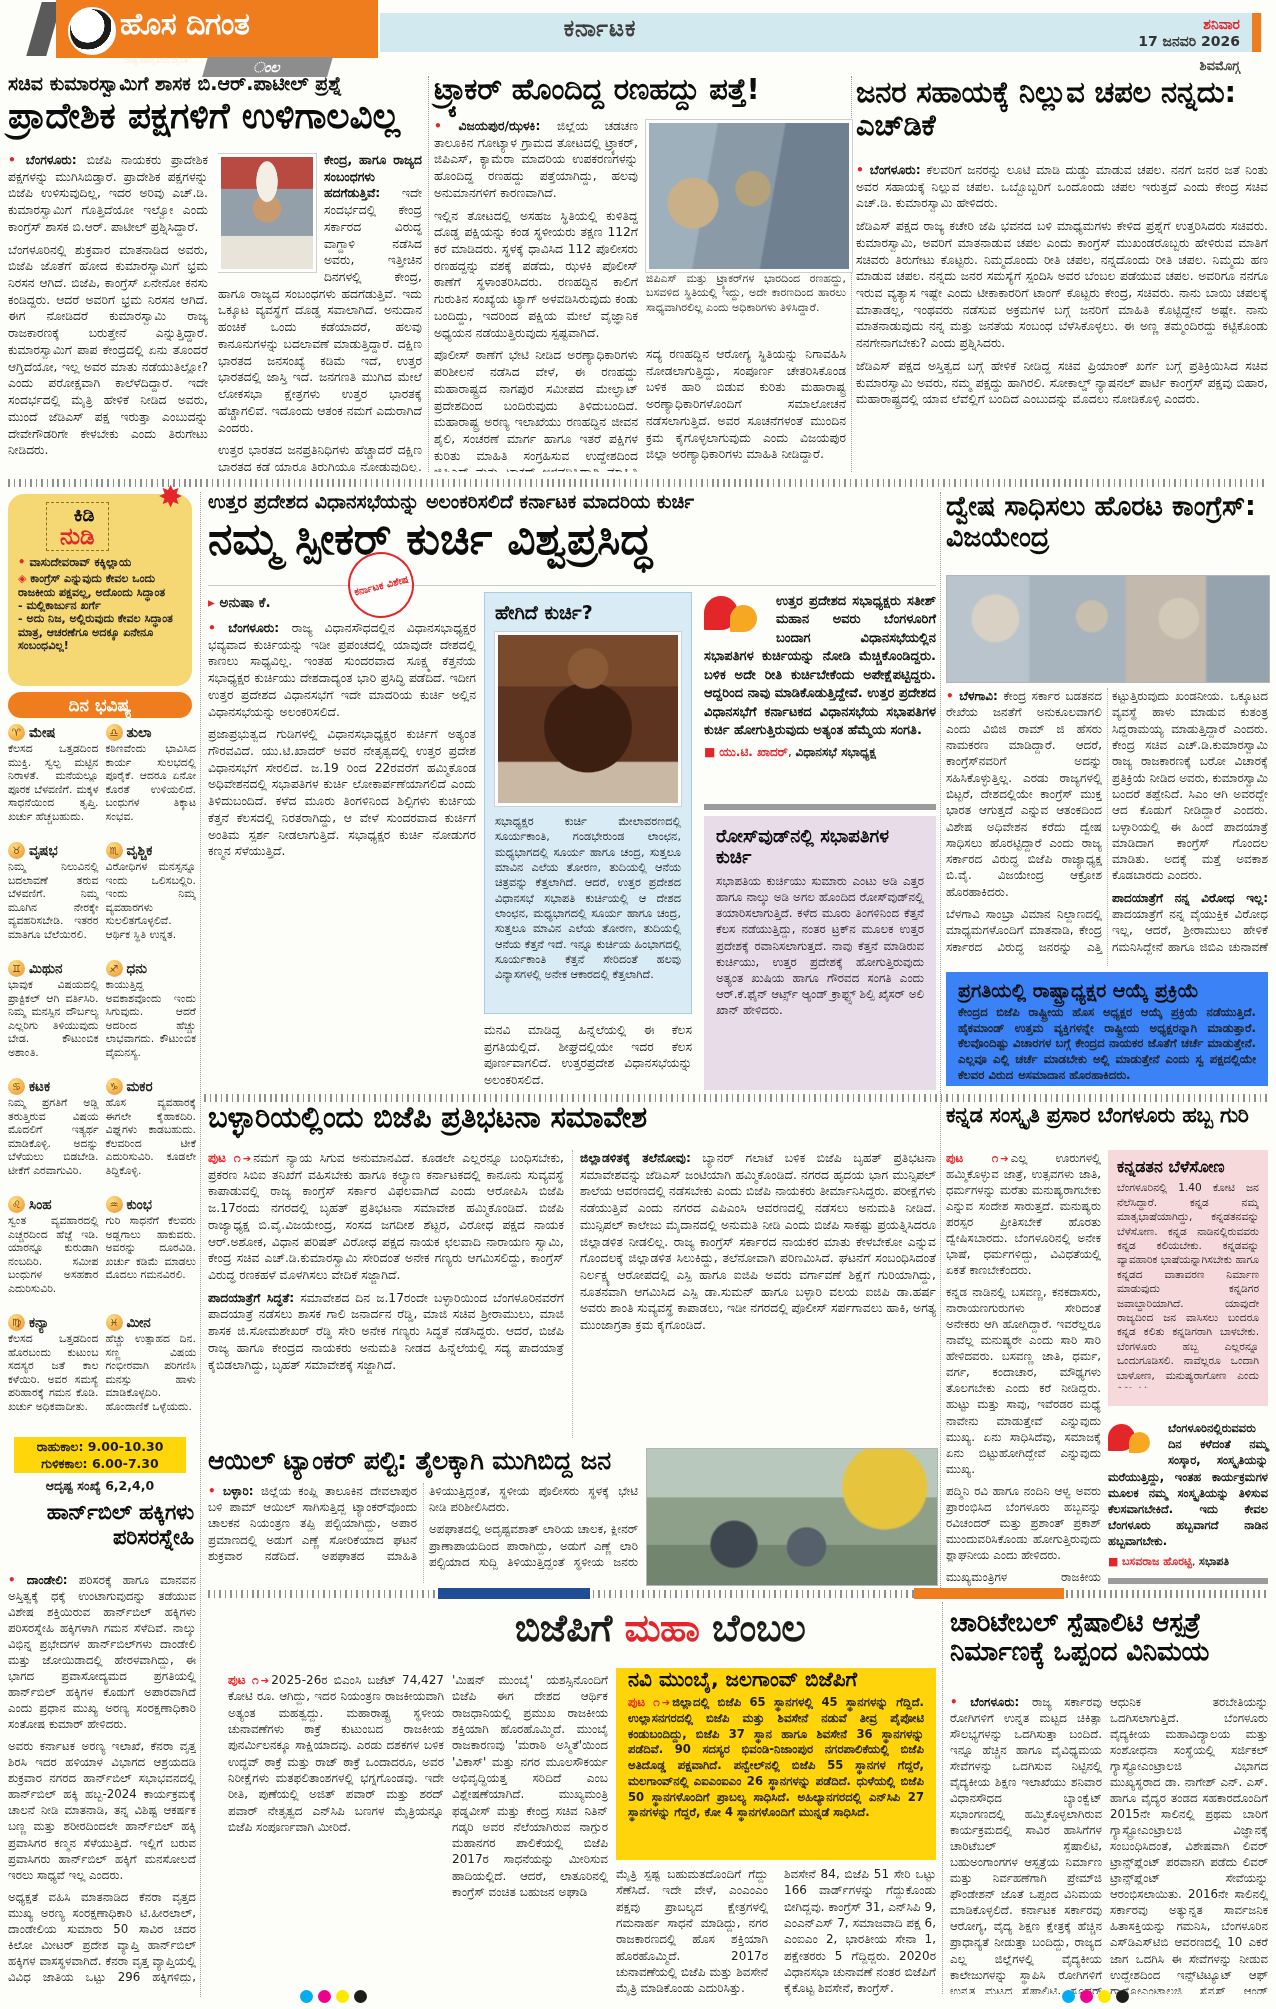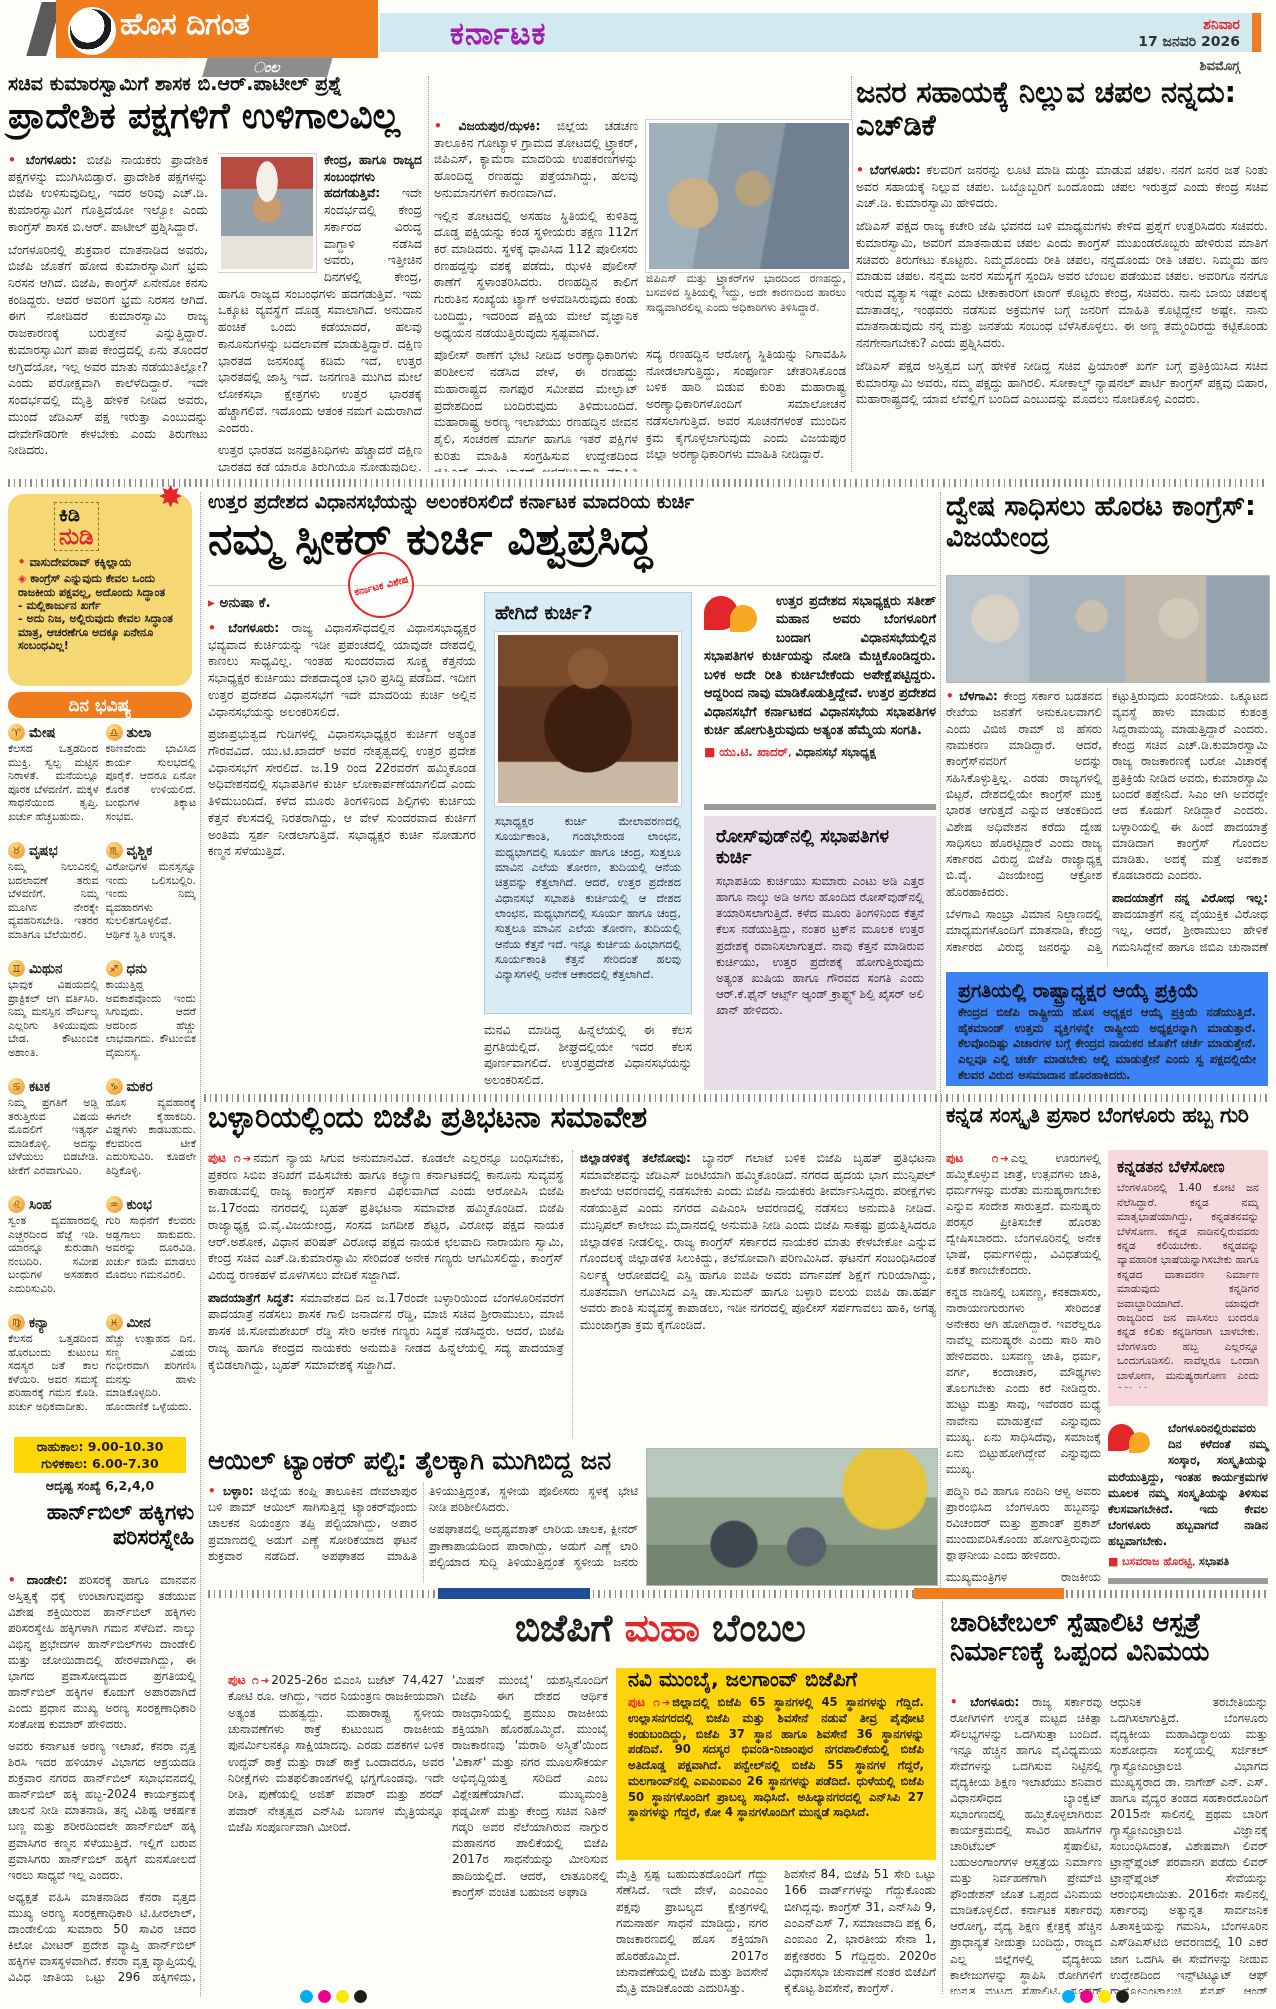--- a/index.html
+++ b/index.html
@@ -49,21 +49,21 @@
   <div class="abs" style="left:34px;top:2px;width:20px;height:54px;background:#5a5a5a;transform:skewX(-16deg);"></div>
   <div class="abs" style="left:56px;top:0;width:322px;height:58px;background:#f07d1d;">
     <span class="abs" style="left:12px;top:7px;width:44px;height:44px;border-radius:50%;background:radial-gradient(circle at 40% 38%,#fff 0 44%,#1c1c1c 45% 62%,#fff 63%);border:2px solid #fff;"></span>
     <span class="abs" style="left:64px;top:6px;font-size:30px;font-weight:800;color:#fff;letter-spacing:-0.5px;">ಹೊಸ ದಿಗಂತ</span>
     <span class="abs" style="left:68px;top:43px;font-size:8.5px;color:#ffe9d4;margin-top:12px;">ರಾಷ್ಟ್ರ ಜಾಗೃತಿಯ ದೈನಿಕ</span>
   </div>
   <div class="abs" style="left:205px;top:57px;width:125px;height:20px;background:#8d8d8d;transform:skewX(-16deg);color:#fff;font-weight:800;font-size:14px;text-align:center;line-height:20px;">
     <span>ಂಲ</span>
   </div>
   <div class="abs" style="left:380px;top:13px;width:882px;height:39px;background:#d2e9f0;"></div>
-  <div class="abs" style="left:450px;top:15px;width:300px;font-size:31px;font-weight:800;color:#a21caf;letter-spacing:1px;">ಕರ್ನಾಟಕ</div>
+  <div class="abs" style="left:450px;top:15px;width:300px;text-align:center;font-size:23px;font-weight:800;color:#404040;letter-spacing:1px;">ಕರ್ನಾಟಕ</div>
   <div class="abs" style="left:1000px;top:16px;width:240px;text-align:right;font-size:14px;font-weight:800;color:#e3262a;padding-right:22px;">ಶನಿವಾರ</div>
   <div class="abs" style="left:1000px;top:33px;width:240px;text-align:right;font-size:14px;font-weight:700;color:#333;padding-right:16px;">17 ಜನವರಿ 2026</div>
   <div class="abs" style="left:1252px;top:13px;width:9px;height:39px;background:#f07d1d;"></div>
   <div class="abs" style="left:1000px;top:58px;width:240px;text-align:right;font-size:13px;font-weight:700;color:#444;padding-right:60px;">ಶಿವಮೊಗ್ಗ</div>
 
   <div class="vrule" style="left:428px;top:76px;height:396px;"></div>
   <div class="vrule" style="left:851px;top:76px;height:396px;"></div>
 
   <div class="abs kick" style="left:8px;top:72px;width:414px;font-size:19px;">ಸಚಿವ ಕುಮಾರಸ್ವಾಮಿಗೆ ಶಾಸಕ ಬಿ.ಆರ್.ಪಾಟೀಲ್ ಪ್ರಶ್ನೆ</div>
   <div class="abs hl" style="left:8px;top:97px;width:414px;font-size:36px;">ಪ್ರಾದೇಶಿಕ ಪಕ್ಷಗಳಿಗೆ ಉಳಿಗಾಲವಿಲ್ಲ</div>
@@ -74,20 +74,21 @@
   <div class="abs jbody" style="left:218px;top:152px;width:204px;height:320px;">
     <div class="pframe" style="float:left;width:92px;height:112px;margin:2px 8px 4px 0;background:
            radial-gradient(ellipse at 50% 22%,#f3efe4 0 16%,transparent 17%),
            radial-gradient(circle at 50% 46%,#c89a6e 0 18%,transparent 19%),
            linear-gradient(180deg,#b94a42 0 28%,#93a0a9 29% 70%,#e8e4da 71%);"></div>
     <p><span class="sub">ಕೇಂದ್ರ, ಹಾಗೂ ರಾಜ್ಯದ ಸಂಬಂಧಗಳು ಹದಗೆಡುತ್ತಿವೆ:</span> <span>ಇದೇ ಸಂದರ್ಭದಲ್ಲಿ ಕೇಂದ್ರ ಸರ್ಕಾರದ ವಿರುದ್ಧ ವಾಗ್ದಾಳಿ ನಡೆಸಿದ ಅವರು, ಇತ್ತೀಚಿನ ದಿನಗಳಲ್ಲಿ ಕೇಂದ್ರ, ಹಾಗೂ ರಾಜ್ಯದ ಸಂಬಂಧಗಳು ಹದಗೆಡುತ್ತಿವೆ. ಇದು ಒಕ್ಕೂಟ ವ್ಯವಸ್ಥೆಗೆ ದೊಡ್ಡ ಸವಾಲಾಗಿದೆ. ಅನುದಾನ ಹಂಚಿಕೆ ಒಂದು ಕಡೆಯಾದರೆ, ಹಲವು ಕಾನೂನುಗಳನ್ನು ಬದಲಾವಣೆ ಮಾಡುತ್ತಿದ್ದಾರೆ. ದಕ್ಷಿಣ ಭಾರತದ ಜನಸಂಖ್ಯೆ ಕಡಿಮೆ ಇದೆ, ಉತ್ತರ ಭಾರತದಲ್ಲಿ ಜಾಸ್ತಿ ಇದೆ. ಜನಗಣತಿ ಮುಗಿದ ಮೇಲೆ ಲೋಕಸಭಾ ಕ್ಷೇತ್ರಗಳು ಉತ್ತರ ಭಾರತಕ್ಕೆ ಹೆಚ್ಚಾಗಲಿವೆ. ಇದೊಂದು ಆತಂಕ ನಮಗೆ ಎದುರಾಗಿದೆ ಎಂದರು.</span></p>
     <p>ಉತ್ತರ ಭಾರತದ ಜನಪ್ರತಿನಿಧಿಗಳು ಹೆಚ್ಚಾದರೆ ದಕ್ಷಿಣ ಭಾರತದ ಕಡೆ ಯಾರೂ ತಿರುಗಿಯೂ ನೋಡುವುದಿಲ್ಲ. ಇಲ್ಲಿಯ ವಿಚಾರಗಳಿಗೆ ಮನ್ನಣೆ ನೀಡುವುದಿಲ್ಲ. ರಾಜ್ಯ ಸರ್ಕಾರದ ಒಮ್ಮತ ಪಡೆದು ಕೇಂದ್ರ ಸರ್ಕಾರ ಈ ಬಗ್ಗೆ ನಿರ್ಧಾರ ಮಾಡಬೇಕು. ದಕ್ಷಿಣ ಭಾರತದ ತೆರಿಗೆ ಉತ್ತರ ಭಾರತದ ಪಾಲಾಗುತ್ತಿದೆ. ದಕ್ಷಿಣ ಭಾರತದ ರಾಜ್ಯಗಳು ಸುಭಿಕ್ಷವಾಗಿವೆ. ಮಹಾರಾಷ್ಟ್ರದಲ್ಲಿ ಹಣಕಾಸಿನ ಪರಿಸ್ಥಿತಿ ಭಯಾನಕವಾಗಿದೆ ಎಂದರು.</p>
 
   </div>
 
+  <div class="abs hl" style="left:434px;top:74px;width:414px;font-size:29px;">ಟ್ರ್ಯಾಕರ್ ಹೊಂದಿದ್ದ ರಣಹದ್ದು ಪತ್ತೆ!</div>
   <div class="abs jbody" style="left:434px;top:118px;width:204px;height:354px;">
     <p><span class="dl">ವಿಜಯಪುರ/ಝಳಕಿ</span><span>ಜಿಲ್ಲೆಯ ಚಡಚಣ ತಾಲೂಕಿನ ಗೋಟ್ಯಾಳ ಗ್ರಾಮದ ತೋಟದಲ್ಲಿ ಟ್ರ್ಯಾಕರ್, ಜಿಪಿಎಸ್, ಕ್ಯಾಮೆರಾ ಮಾದರಿಯ ಉಪಕರಣಗಳನ್ನು ಹೊಂದಿದ್ದ ರಣಹದ್ದು ಪತ್ತೆಯಾಗಿದ್ದು, ಹಲವು ಅನುಮಾನಗಳಿಗೆ ಕಾರಣವಾಗಿದೆ.</span></p>
     <p>ಇಲ್ಲಿನ ತೋಟದಲ್ಲಿ ಅಸಹಜ ಸ್ಥಿತಿಯಲ್ಲಿ ಕುಳಿತಿದ್ದ ದೊಡ್ಡ ಪಕ್ಷಿಯನ್ನು ಕಂಡ ಸ್ಥಳೀಯರು ತಕ್ಷಣ 112ಗೆ ಕರೆ ಮಾಡಿದರು. ಸ್ಥಳಕ್ಕೆ ಧಾವಿಸಿದ 112 ಪೊಲೀಸರು ರಣಹದ್ದನ್ನು ವಶಕ್ಕೆ ಪಡೆದು, ಝಳಕಿ ಪೊಲೀಸ್ ಠಾಣೆಗೆ ಸ್ಥಳಾಂತರಿಸಿದರು. ರಣಹದ್ದಿನ ಕಾಲಿಗೆ ಗುರುತಿನ ಸಂಖ್ಯೆಯ ಟ್ಯಾಗ್ ಅಳವಡಿಸಿರುವುದು ಕಂಡು ಬಂದಿದ್ದು, ಇದರಿಂದ ಪಕ್ಷಿಯ ಮೇಲೆ ವೈಜ್ಞಾನಿಕ ಅಧ್ಯಯನ ನಡೆಯುತ್ತಿರುವುದು ಸ್ಪಷ್ಟವಾಗಿದೆ.</p>
     <p>ಪೊಲೀಸ್ ಠಾಣೆಗೆ ಭೇಟಿ ನೀಡಿದ ಅರಣ್ಯಾಧಿಕಾರಿಗಳು ಪರಿಶೀಲನೆ ನಡೆಸಿದ ವೇಳೆ, ಈ ರಣಹದ್ದು ಮಹಾರಾಷ್ಟ್ರದ ನಾಗಪುರ ಸಮೀಪದ ಮೇಲ್ಘಾಟ್ ಪ್ರದೇಶದಿಂದ ಬಂದಿರುವುದು ತಿಳಿದುಬಂದಿದೆ. ಮಹಾರಾಷ್ಟ್ರ ಅರಣ್ಯ ಇಲಾಖೆಯು ರಣಹದ್ದಿನ ಜೀವನ ಶೈಲಿ, ಸಂಚರಣೆ ಮಾರ್ಗ ಹಾಗೂ ಇತರೆ ಪಕ್ಷಿಗಳ ಕುರಿತು ಮಾಹಿತಿ ಸಂಗ್ರಹಿಸುವ ಉದ್ದೇಶದಿಂದ ಜಿಪಿಎಸ್ ಮತ್ತು ಟ್ರ್ಯಾಕರ್ ಅಳವಡಿಸಿದ್ದಾಗಿ ಮಾಹಿತಿ ಲಭ್ಯವಾಗಿದೆ.</p>
   </div>
   <div class="photo pframe" style="left:646px;top:120px;width:200px;height:146px;background:
          radial-gradient(circle at 22% 55%,#c9b089 0 14%,transparent 15%),
          radial-gradient(circle at 52% 45%,#b5a27c 0 13%,transparent 14%),
          linear-gradient(100deg,#9fb0bd 0 30%,#8a9aa6 31% 60%,#6f8090 61%);"></div>
   <div class="abs caption" style="left:646px;top:272px;width:200px;height:70px;">ಜಿಪಿಎಸ್ ಮತ್ತು ಟ್ರ್ಯಾಕರ್‌ಗಳ ಭಾರದಿಂದ ರಣಹದ್ದು, ಬಸವಳಿದ ಸ್ಥಿತಿಯಲ್ಲಿ ಇದ್ದು, ಅದೇ ಕಾರಣದಿಂದ ಹಾರಲು ಸಾಧ್ಯವಾಗಿರಲಿಲ್ಲ ಎಂದು ಅಧಿಕಾರಿಗಳು ತಿಳಿಸಿದ್ದಾರೆ.</div>
@@ -101,21 +102,21 @@
     <p>ಜೆಡಿಎಸ್ ಪಕ್ಷದ ರಾಜ್ಯ ಕಚೇರಿ ಜೆಪಿ ಭವನದ ಬಳಿ ಮಾಧ್ಯಮಗಳು ಕೇಳಿದ ಪ್ರಶ್ನೆಗೆ ಉತ್ತರಿಸಿದರು ಸಚಿವರು. ಕುಮಾರಸ್ವಾಮಿ, ಅವರಿಗೆ ಮಾತನಾಡುವ ಚಪಲ ಎಂದು ಕಾಂಗ್ರೆಸ್ ಮುಖಂಡರೊಬ್ಬರು ಹೇಳಿರುವ ಮಾತಿಗೆ ಸಚಿವರು ತಿರುಗೇಟು ಕೊಟ್ಟರು. ನಿಮ್ಮದೊಂದು ರೀತಿ ಚಪಲ, ನನ್ನದೊಂದು ರೀತಿ ಚಪಲ. ನಿಮ್ಮದು ಹಣ ಮಾಡುವ ಚಪಲ. ನನ್ನದು ಜನರ ಸಮಸ್ಯೆಗೆ ಸ್ಪಂದಿಸಿ ಅವರ ಬೆಂಬಲ ಪಡೆಯುವ ಚಪಲ. ಅವರಿಗೂ ನನಗೂ ಇರುವ ವ್ಯತ್ಯಾಸ ಇಷ್ಟೇ ಎಂದು ಟೀಕಾಕಾರರಿಗೆ ಟಾಂಗ್ ಕೊಟ್ಟರು ಕೇಂದ್ರ, ಸಚಿವರು. ನಾನು ಬಾಯಿ ಚಪಲಕ್ಕೆ ಮಾತಾಡಲ್ಲ, ಇಂಥವರು ನಡೆಸುವ ಅಕ್ರಮಗಳ ಬಗ್ಗೆ ಜನರಿಗೆ ಮಾಹಿತಿ ಕೊಟ್ಟಿದ್ದೇನೆ ಅಷ್ಟೇ. ನಾನು ಮಾತನಾಡುವುದು ನನ್ನ ಮತ್ತು ಜನತೆಯ ಸಂಬಂಧ ಬೆಳೆಸಿಕೊಳ್ಳಲು. ಈ ಅಣ್ಣ ತಮ್ಮಂದಿರದ್ದು ಕಟ್ಟಿಕೊಂಡು ನನಗೇನಾಗಬೇಕು? ಎಂದು ಪ್ರಶ್ನಿಸಿದರು.</p>
     <p>ಜೆಡಿಎಸ್ ಪಕ್ಷದ ಅಸ್ತಿತ್ವದ ಬಗ್ಗೆ ಹೇಳಿಕೆ ನೀಡಿದ್ದ ಸಚಿವ ಪ್ರಿಯಾಂಕ್ ಖರ್ಗೆ ಬಗ್ಗೆ ಪ್ರತಿಕ್ರಿಯಿಸಿದ ಸಚಿವ ಕುಮಾರಸ್ವಾಮಿ ಅವರು, ನಮ್ಮ ಪಕ್ಷದ್ದು ಹಾಗಿರಲಿ. ಸೋಕಾಲ್ಡ್ ನ್ಯಾಷನಲ್ ಪಾರ್ಟಿ ಕಾಂಗ್ರೆಸ್ ಪಕ್ಷವು ಬಿಹಾರ, ಮಹಾರಾಷ್ಟ್ರದಲ್ಲಿ ಯಾವ ಲೆವೆಲ್ಲಿಗೆ ಬಂದಿದೆ ಎಂಬುದನ್ನು ಮೊದಲು ನೋಡಿಕೊಳ್ಳಿ ಎಂದರು.</p>
   </div>
 
   <div class="hdiv" style="left:8px;top:479px;width:1260px;"></div>
 
   <div class="vrule" style="left:200px;top:492px;height:1505px;"></div>
 
   <div class="abs" style="left:8px;top:494px;width:184px;height:192px;background:#f5d874;border-radius:16px;padding:8px 10px;box-sizing:border-box;">
     <span class="abs star" style="left:150px;top:-12px;">✸</span>
-    <div style="border:1px dashed #8a7322;display:inline-block;padding:2px 4px;margin-left:36px;text-align:left;">
+    <div style="border:1px dashed #8a7322;display:inline-block;padding:2px 13px;margin-left:28px;text-align:right;">
       <span style="font-size:19px;font-weight:800;color:#111;display:block;line-height:1;">ಕಿಡಿ</span>
       <span style="font-size:23px;font-weight:800;color:#e3262a;display:block;line-height:1.05;">ನುಡಿ</span>
     </div>
     <div style="font-size:11.5px;font-weight:800;margin-top:4px;">
       <span style="color:#e3262a;">•</span> <span>ವಾಸುದೇವರಾವ್ ಕಕ್ಕಿಲ್ಲಾಯ</span>
     </div>
     <div style="font-size:11px;font-weight:700;line-height:1.22;margin-top:3px;">
       <span style="color:#e3262a;">◈</span> <span>ಕಾಂಗ್ರೆಸ್ ಎನ್ನುವುದು ಕೇವಲ ಒಂದು ರಾಜಕೀಯ ಪಕ್ಷವಲ್ಲ, ಅದೊಂದು ಸಿದ್ಧಾಂತ</span>
       <div>- ಮಲ್ಲಿಕಾರ್ಜುನ ಖರ್ಗೆ</div>
       <div>- ಅದು ನಿಜ, ಅಲ್ಲಿರುವುದು ಕೇವಲ ಸಿದ್ಧಾಂತ ಮಾತ್ರ, ಆಚರಣೆಗೂ ಅದಕ್ಕೂ ಏನೇನೂ ಸಂಬಂಧವಿಲ್ಲ!</div>

